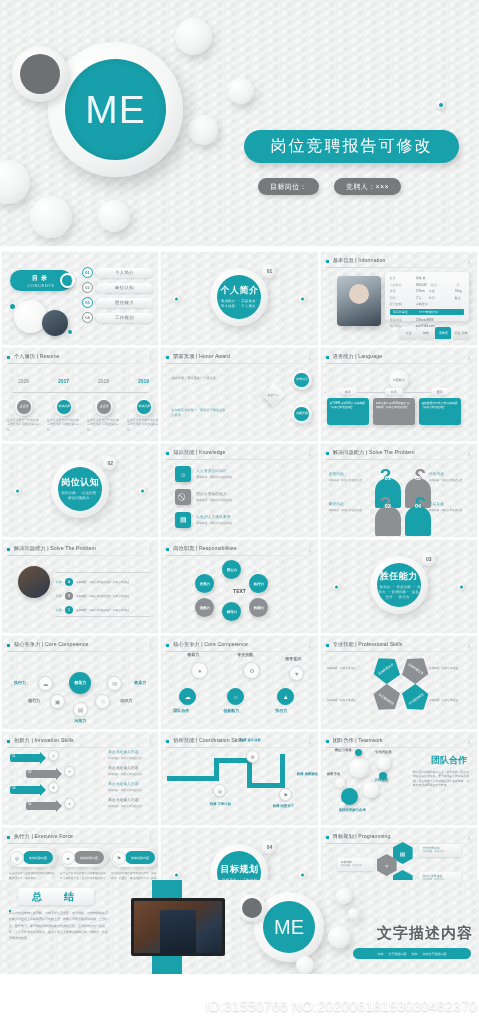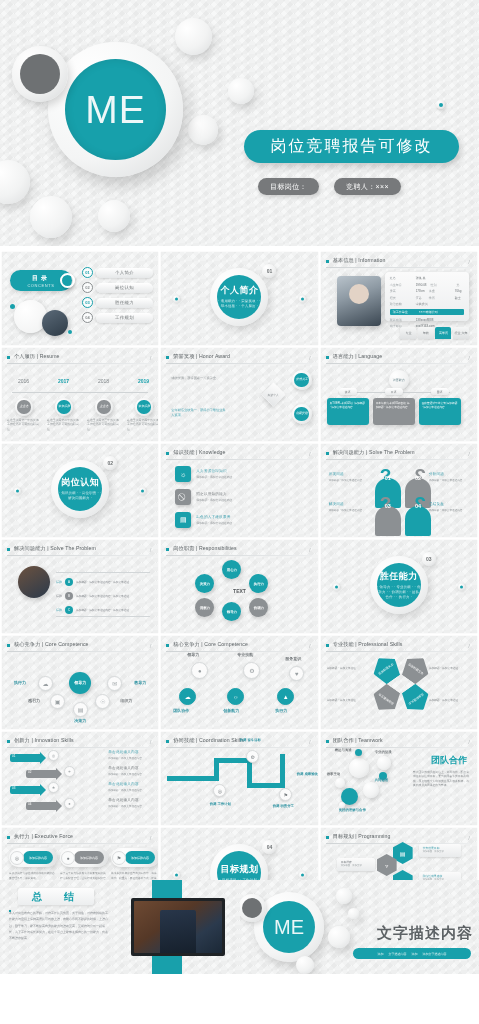--- a/index.html
+++ b/index.html
@@ -1119,14 +1119,15 @@
       <div class="tk-text">文字描述内容</div>
       <div class="tk-pill">
         <span>添加</span>
         <span>文字描述内容</span>
         <span>添加</span>
         <span>添加文字描述内容</span>
       </div>
     </div>
   </div>
 
+  <div class="wm-id">ID:31550766 NO:20200618193030482370</div>
 
 </div>
 
 </body></html>

